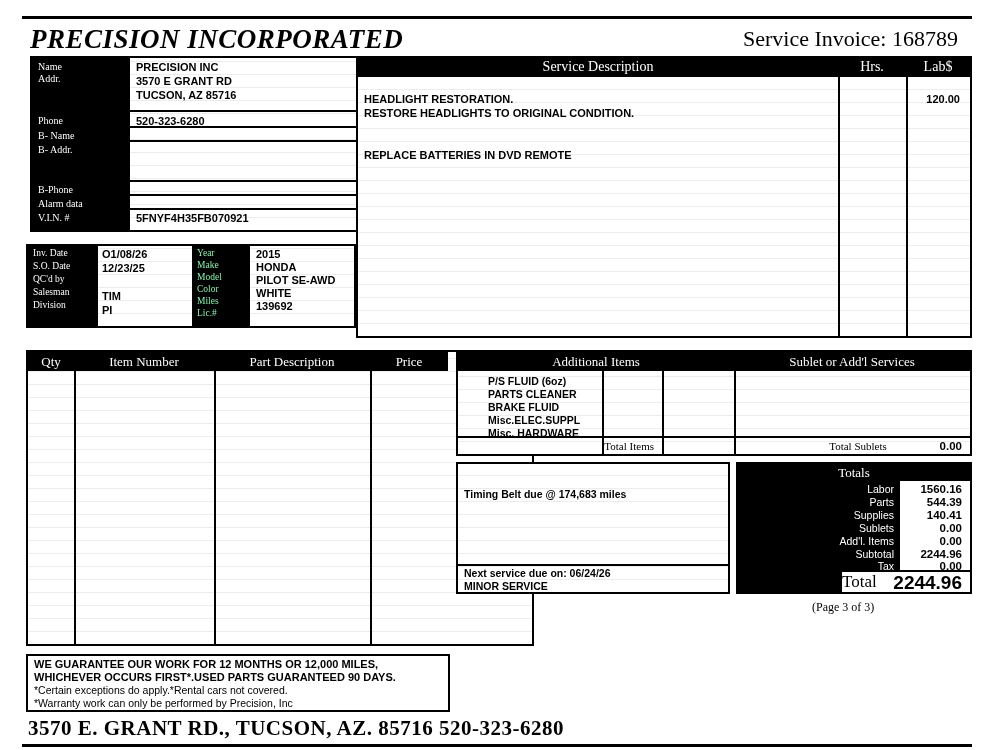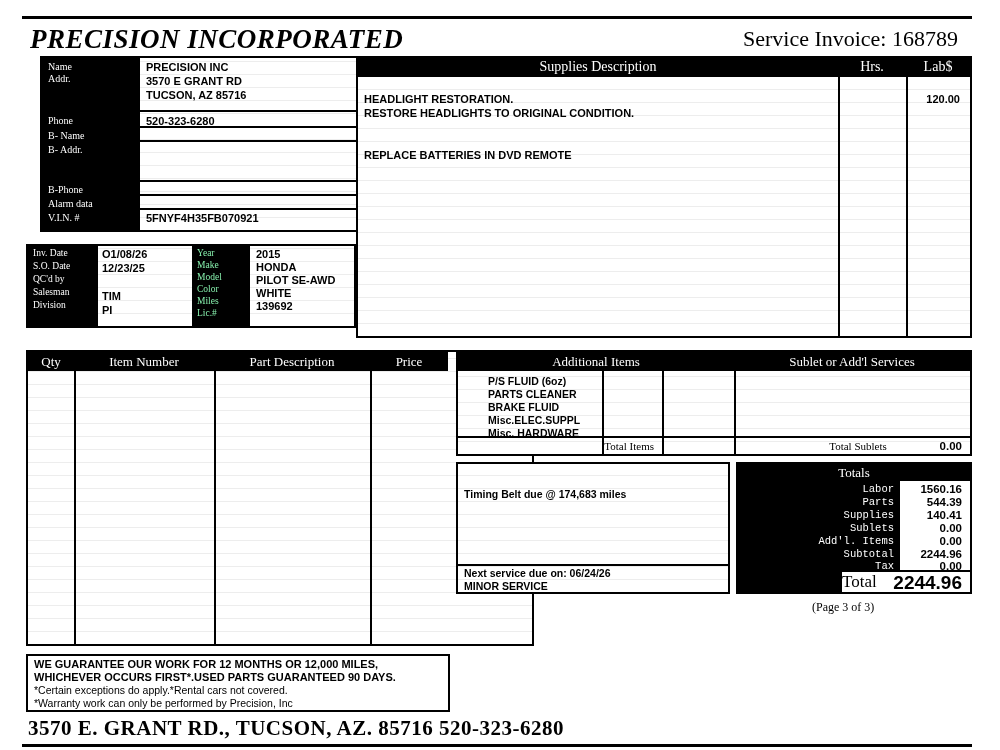--- a/index.html
+++ b/index.html
@@ -57,21 +57,21 @@
     font-size: 14px;
     line-height: 17px;
   }
   .noise {
     background-image:
       repeating-linear-gradient(0deg,
         rgba(0,0,0,0.00) 0px, rgba(0,0,0,0.00) 12px,
         rgba(0,0,0,0.07) 12px, rgba(0,0,0,0.07) 13px);
   }
   
-  #cust-block { left: 40px; top: 56px; width: 330px; height: 176px; padding-left: 48px; }
+  #cust-block { left: 30px; top: 56px; width: 330px; height: 176px; padding-left: 48px; }
   #cust-labels {
     position: absolute; left: 0; top: 0; width: 96px; height: 172px;
     background: #000; color: #fff;
   }
   #cust-labels div {
     position: absolute;
     left: 6px;
     font-size: 10px;
     font-family: "Liberation Serif", serif;
     white-space: nowrap;
@@ -167,21 +167,21 @@
   #tot-leftblk {
     position: absolute; left: 0; top: 17px; width: 72px; height: 91px;
     background: #000;
   }
   #tot-labelblk {
     position: absolute; left: 72px; top: 17px; width: 90px; height: 91px;
     background: #000; color: #fff;
   }
   .tot-lbl {
     position: absolute; right: 6px; font-size: 10.5px;
-    font-family: Liberation Mono, monospace; white-space: nowrap;
+    font-family: Liberation Sans, sans-serif; white-space: nowrap;
   }
   .tot-val {
     position: absolute; right: 8px; font-size: 11.5px; font-weight: bold;
     white-space: nowrap;
   }
   #tot-final-blk {
     position: absolute; left: 0; top: 108px; width: 104px; height: 22px;
     background: #000;
   }
   #tot-final-lbl {
@@ -285,21 +285,21 @@
     <div class="vv" style="left:228px; top:41px">WHITE</div>
     <div class="vv" style="left:228px; top:54px">139692</div>
     <div class="vv" style="left:228px; top:66px"></div>
     <div class="vline" style="left:68px; top:0; height:80px;"></div>
     <div class="vline" style="left:164px; top:0; height:80px;"></div>
     <div class="vline" style="left:220px; top:0; height:80px;"></div>
   </div>
 
   <div class="box noise" id="svc-block">
     <div id="svc-hdr" class="hdrbar">
-      <span class="t1">Supplies Description</span>
+      <span class="t1">Service Description</span>
       <span class="t2">Hrs.</span>
       <span class="t3">Lab$</span>
     </div>
     <div id="svc-lines">
       <div class="svc-line" style="top:16px">HEADLIGHT RESTORATION.</div>
       <div class="svc-amt" style="top:16px">120.00</div>
       <div class="svc-line" style="top:30px">RESTORE HEADLIGHTS TO ORIGINAL CONDITION.</div>
       <div class="svc-line" style="top:44px"></div>
       <div class="svc-line" style="top:72px">REPLACE BATTERIES IN DVD REMOTE</div>
     </div>

